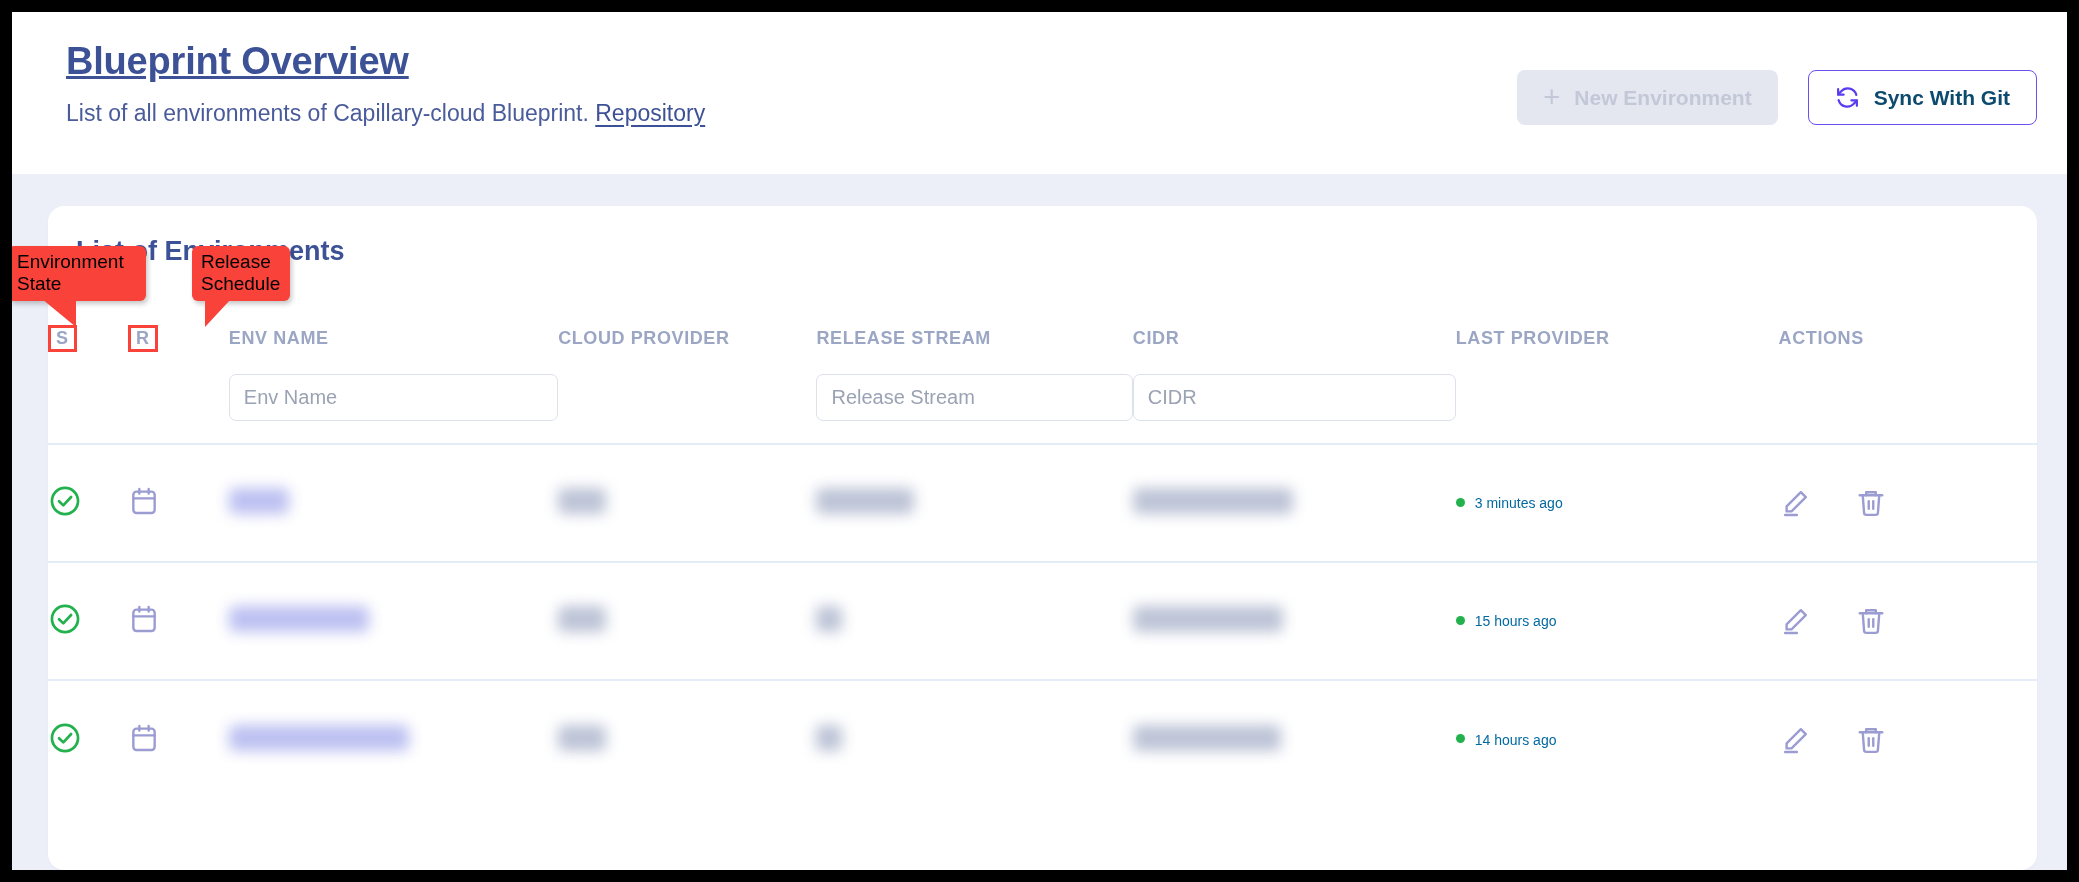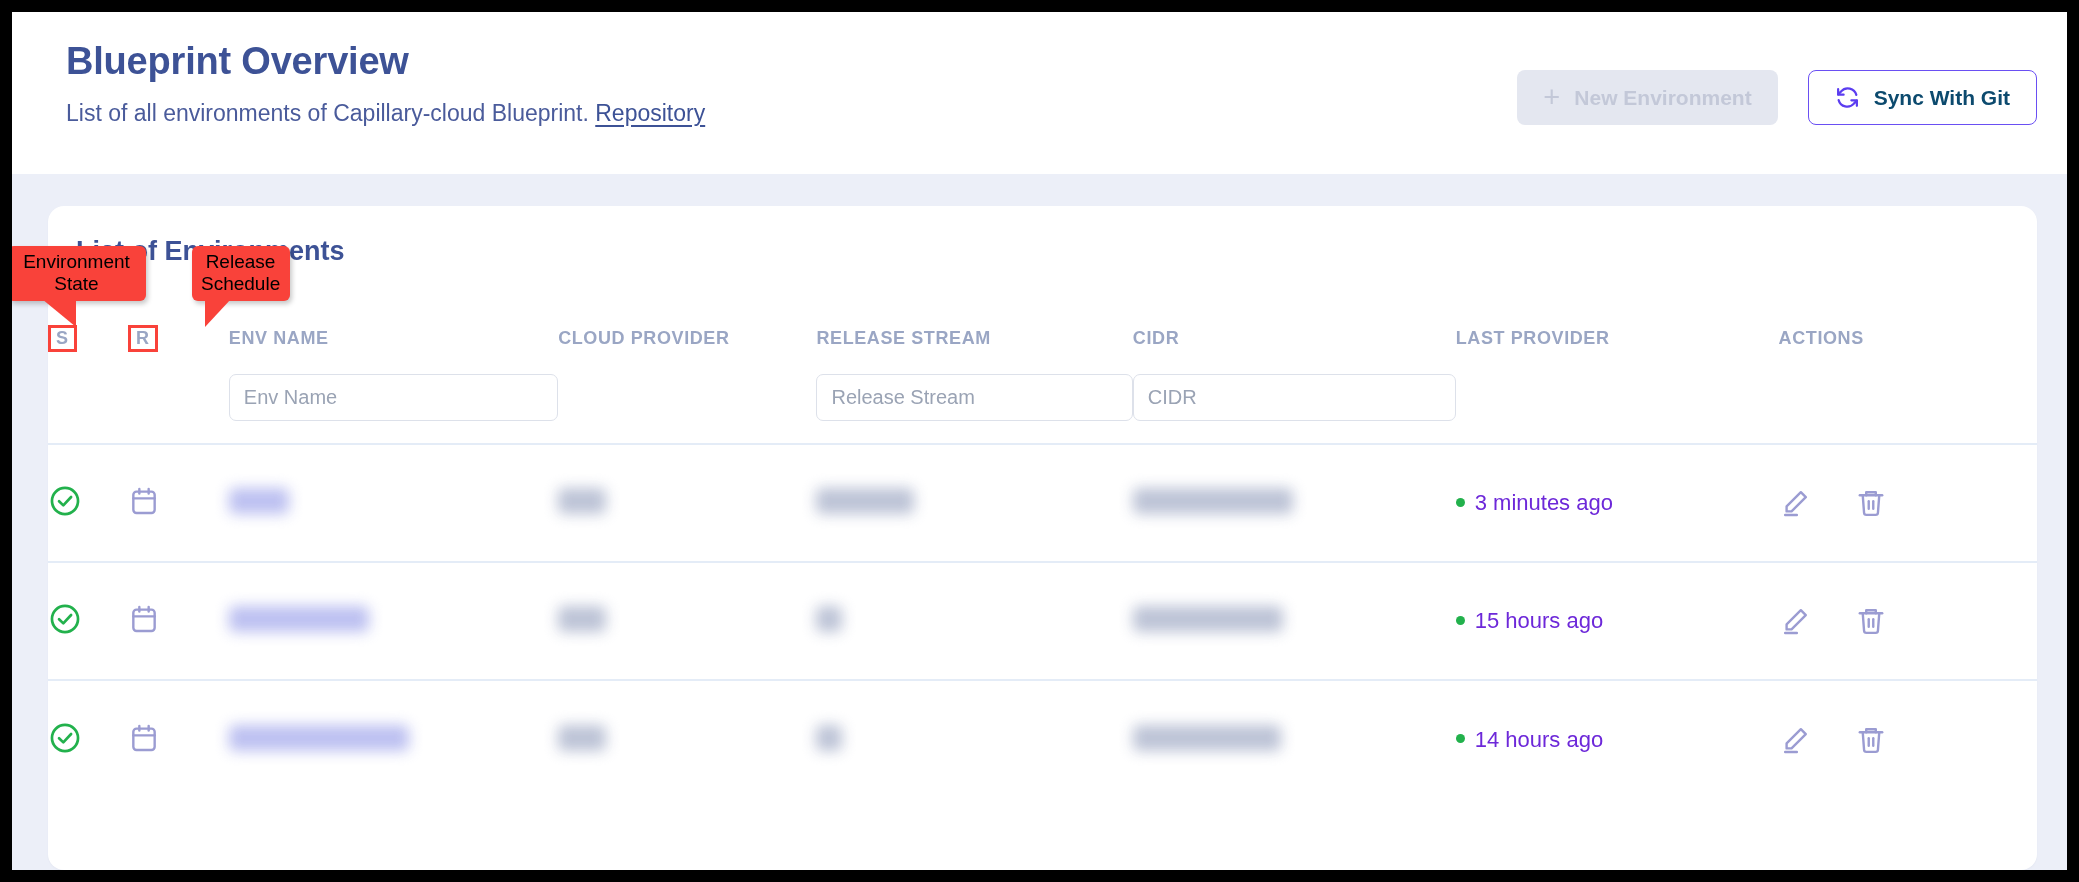--- a/index.html
+++ b/index.html
@@ -23,20 +23,21 @@
     height: 162px;
     background: #ffffff;
     padding: 26px 48px 0 54px;
   }
   .page-title {
     font-size: 38px;
     font-weight: bold;
     color: #3d5296;
     letter-spacing: -0.2px;
     line-height: 1.25;
+    text-decoration: underline;
   }
   .page-subtitle {
     margin-top: 14px;
     font-size: 23px;
     color: #4a5b9b;
     font-weight: 400;
   }
   .repo-link {
     color: #3d5296;
     text-underline-offset: 4px;
@@ -162,22 +163,22 @@
     display: inline-block;
     height: 26px;
     border-radius: 5px;
     filter: blur(7px);
     opacity: 0.95;
   }
   .blur-indigo { background: #b9bdf0; }
   .blur-slate  { background: #b9c0d4; }
 
   .last-release {
-    color: #6d28d9;
-    font-size: 22px;
+    color: #0369a1;
+    font-size: 14px;
     white-space: nowrap;
   }
   .dot {
     display: inline-block;
     width: 9px; height: 9px;
     border-radius: 50%;
     background: #22b14c;
     margin-right: 10px;
     vertical-align: middle;
     position: relative; top: -2px;
@@ -186,21 +187,21 @@
   .actions-cell svg { vertical-align: middle; }
   .act-btn { display: inline-block; margin-right: 40px; cursor: pointer; }
 
   
   .callout {
     position: absolute;
     background: #f9423a;
     color: #000000;
     font-size: 19px;
     line-height: 1.15;
-    text-align: center;
+    text-align: left;
     border-radius: 6px;
     padding: 5px 10px 6px 9px;
     box-shadow: 2px 3px 5px rgba(0,0,0,0.22);
     z-index: 30;
   }
   .callout .tail {
     position: absolute;
     width: 0; height: 0;
     border-style: solid;
   }

